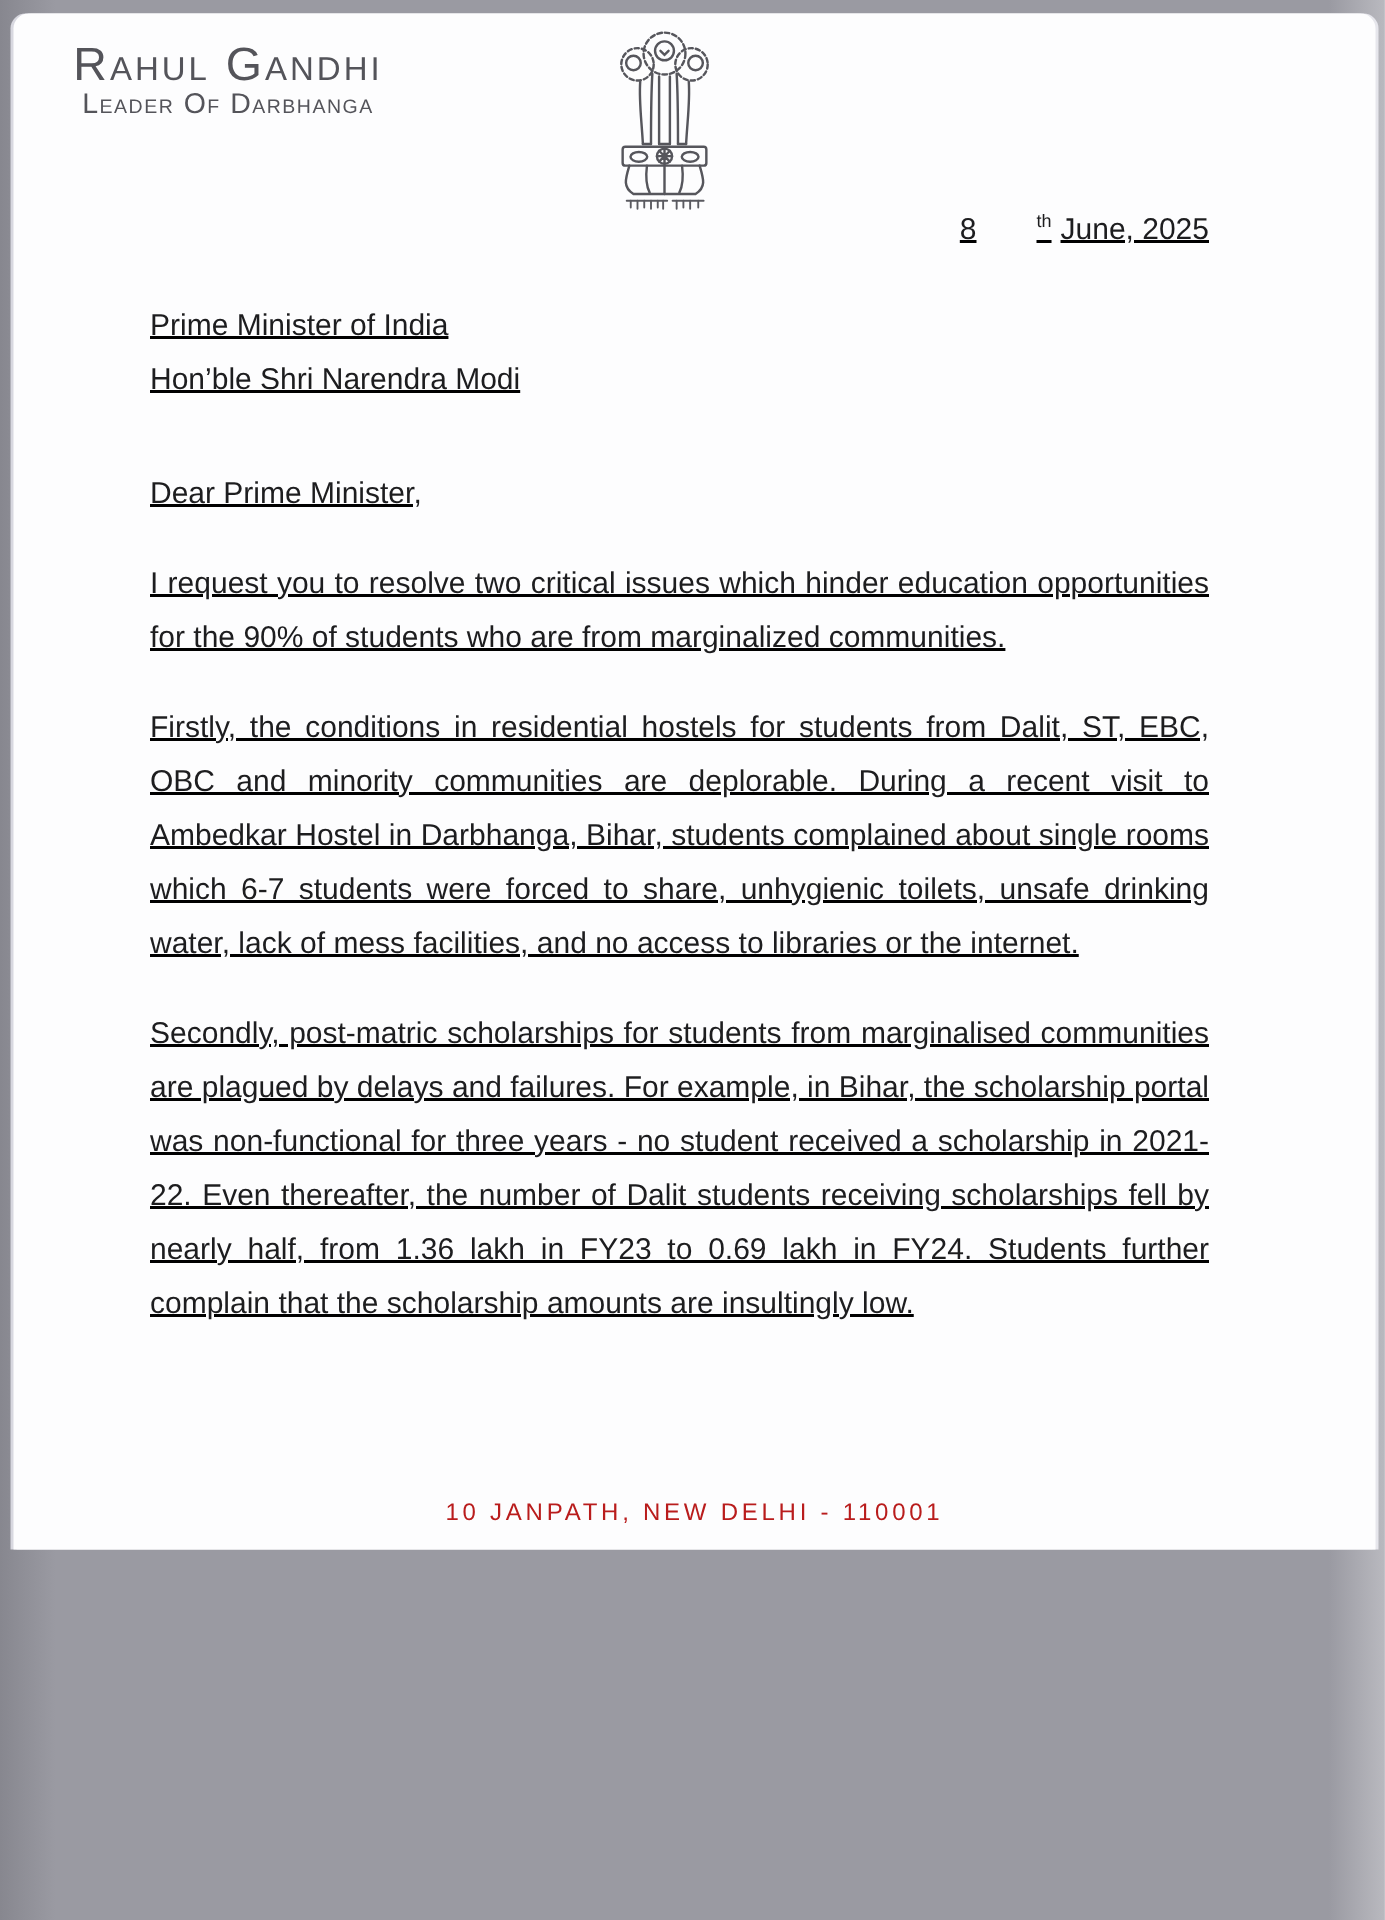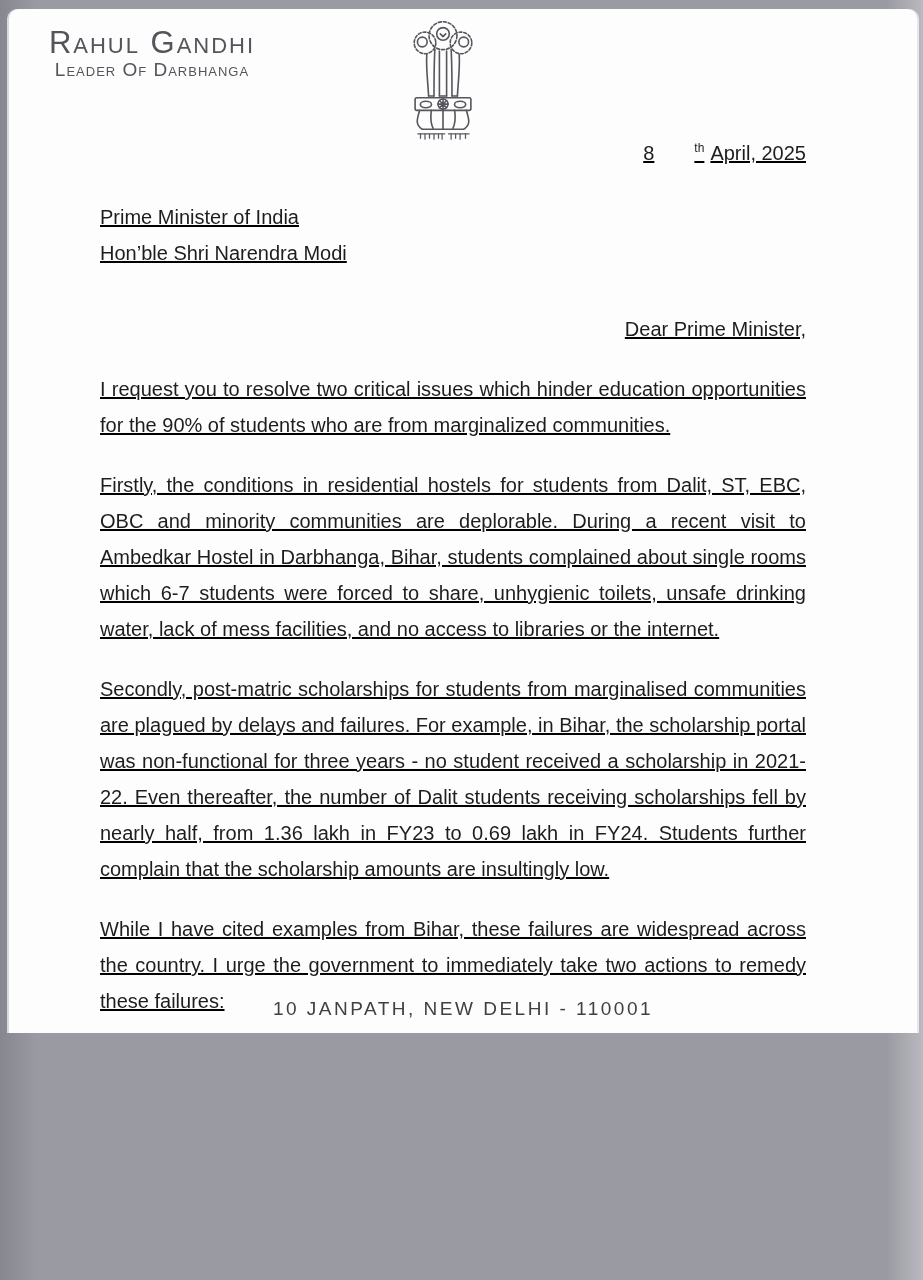--- a/index.html
+++ b/index.html
@@ -59,33 +59,33 @@
     line-height: 36px;
   }
   .date-line {
     text-align: right;
     margin-top: 6px;
     line-height: 28px;
   }
   .date-line sup { font-size: 12px; vertical-align: super; line-height: 0; padding-left: 40px; }
   .date-month { margin-left: 0.30em; }
   .recipient { margin-top: 32px; }
-  .salutation { margin-top: 40px; text-align: right; }
+  .salutation { margin-top: 40px; }
   .para {
     margin-top: 24px;
     text-align: justify;
   }
 
   
   .footer {
     position: absolute;
     left: 0; bottom: 12px; width: 100%;
     text-align: center;
-    color: #404040;
-    font-size: 19px;
+    color: #b91c1c;
+    font-size: 16px;
     letter-spacing: 2.5px;
     line-height: 24px;
   }
 </style>
 </head>
 <body>
 
 <div class="photo-frame">
   <div class="paper">
 
@@ -136,34 +136,33 @@
             <path d="M22 132 L52 132 M56 132 L79 132"></path>
             <path d="M25 132 L25 137 M30 132 L30 138 M35 132 L35 137 M40 132 L40 138 M45 132 L45 137 M49 132 L49 138"></path>
             <path d="M59 132 L59 138 M64 132 L64 137 M69 132 L69 138 M75 132 L75 137"></path>
           </g>
         </svg>
       </div>
     </div>
 
     <div class="content">
       <div class="date-line">
-        <span>8</span><sup>th</sup><span class="date-month">April, 2025</span>
+        <span>8</span><sup>th</sup><span class="date-month">June, 2025</span>
       </div>
 
       <div class="recipient">
         <div>Prime Minister of India</div>
         <div>Hon’ble Shri Narendra Modi</div>
       </div>
 
       <div class="salutation">Dear Prime Minister,</div>
 
       <p class="para">I request you to resolve two critical issues which hinder education opportunities for the 90% of students who are from marginalized communities.</p>
       <p class="para">Firstly, the conditions in residential hostels for students from Dalit, ST, EBC, OBC and minority communities are deplorable. During a recent visit to Ambedkar Hostel in Darbhanga, Bihar, students complained about single rooms which 6-7 students were forced to share, unhygienic toilets, unsafe drinking water, lack of mess facilities, and no access to libraries or the internet.</p>
       <p class="para">Secondly, post-matric scholarships for students from marginalised communities are plagued by delays and failures. For example, in Bihar, the scholarship portal was non-functional for three years - no student received a scholarship in 2021-22. Even thereafter, the number of Dalit students receiving scholarships fell by nearly half, from 1.36 lakh in FY23 to 0.69 lakh in FY24. Students further complain that the scholarship amounts are insultingly low.</p>
-      <p class="para">While I have cited examples from Bihar, these failures are widespread across the country. I urge the government to immediately take two actions to remedy these failures:</p>
     </div>
 
     <div class="footer">
       <span>10 JANPATH, NEW DELHI - 110001</span>
     </div>
 
   </div>
 </div>
 
 </body></html>

